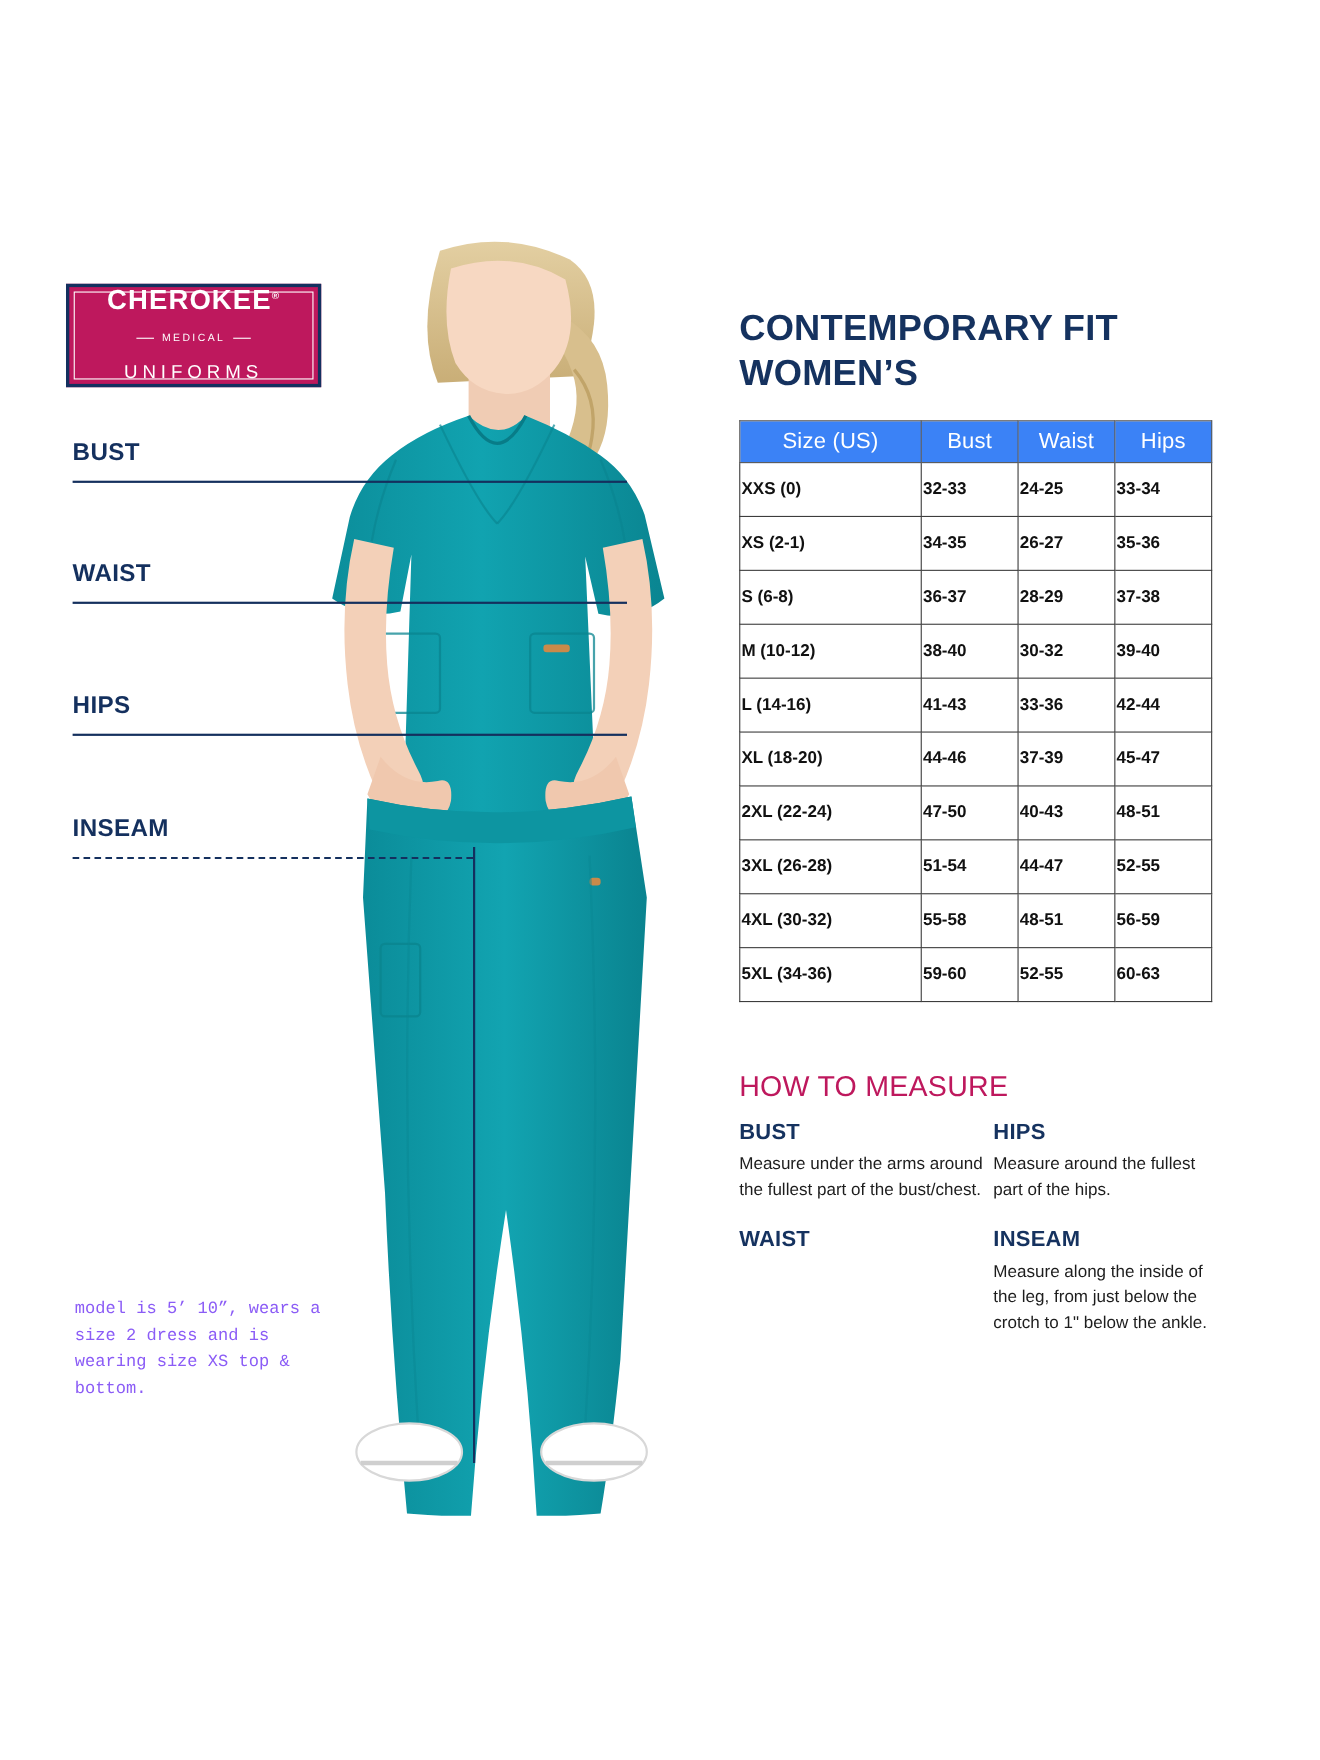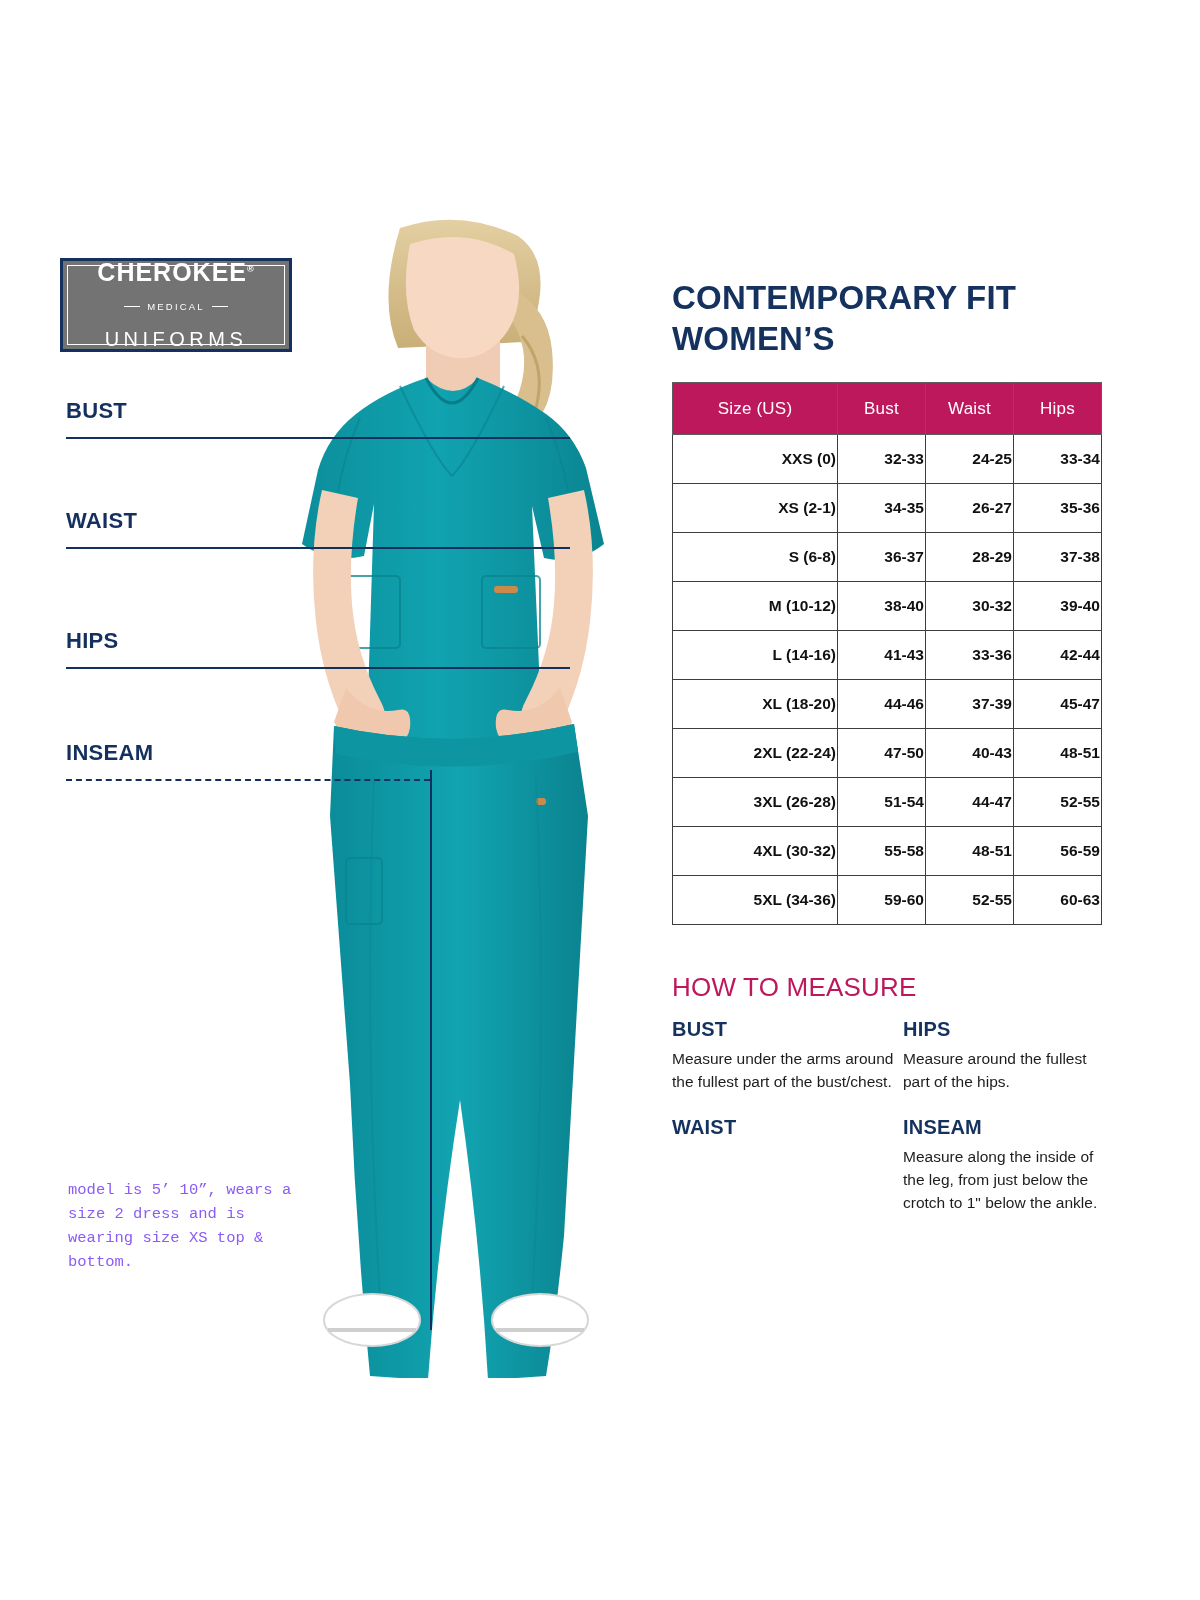--- a/index.html
+++ b/index.html
@@ -17,21 +17,21 @@
     overflow: hidden;
   }
 
   
   .logo-box {
     position: absolute;
     left: 60px;
     top: 258px;
     width: 232px;
     height: 94px;
-    background: #737373;
+    background: #be185d;
     border: 3px solid #13305f;
     padding: 4px;
   }
   .logo-inner {
     width: 100%;
     height: 100%;
     border: 1px solid #ffffff;
     display: flex;
     flex-direction: column;
     align-items: center;
@@ -58,21 +58,21 @@
     align-items: center;
     gap: 7px;
   }
   .logo-medical .dash {
     display: inline-block;
     width: 16px;
     height: 1px;
     background: #ffffff;
   }
   .logo-uniforms {
-    font-size: 20px;
+    font-size: 17px;
     letter-spacing: 4.5px;
     margin-top: 16px;
     font-weight: normal;
   }
 
   .measure-label {
     position: absolute;
     font-size: 22px;
     font-weight: bold;
     letter-spacing: 0.3px;
@@ -129,31 +129,31 @@
 
   table.size-table {
     position: absolute;
     left: 672px;
     top: 382px;
     width: 430px;
     border-collapse: collapse;
     font-size: 15.5px;
   }
   table.size-table th {
-    background: #be185d;
+    background: #3b82f6;
     color: #ffffff;
     font-weight: normal;
-    font-size: 17px;
-    height: 52px;
+    font-size: 20px;
+    height: 38px;
     border: 1px solid #5d5d5d;
     letter-spacing: 0.2px;
   }
   table.size-table td {
     height: 49px;
-    text-align: right;
+    text-align: left;
     border: 1px solid #3d3d3d;
     font-weight: bold;
     color: #111111;
     font-size: 15.5px;
   }
   table.size-table td.sizecell { width: 165px; }
   table.size-table td.num { width: 88px; }
 
   .how-title {
     position: absolute;

